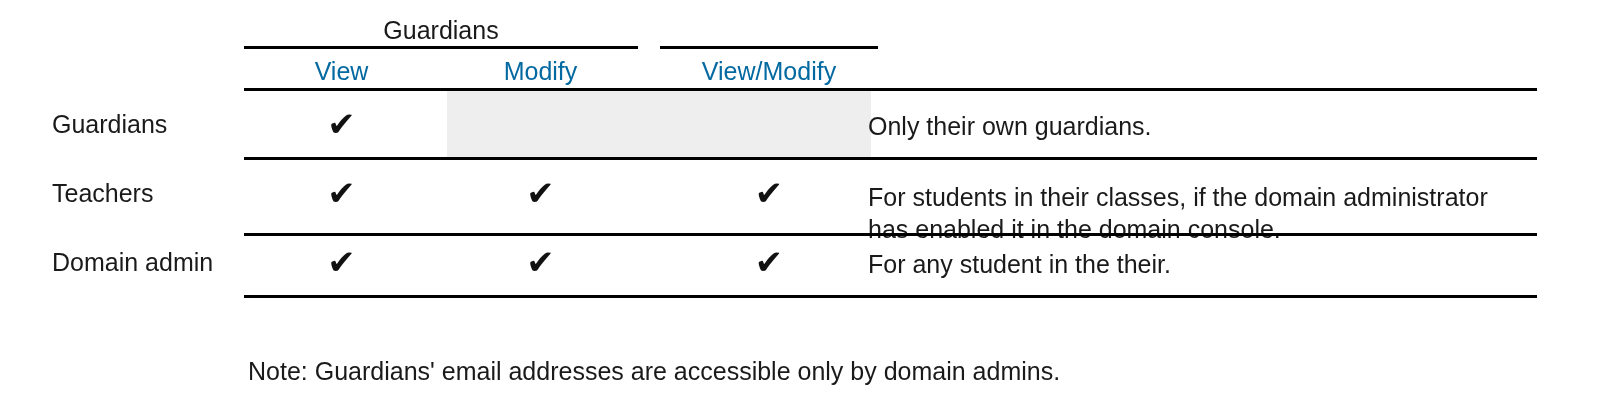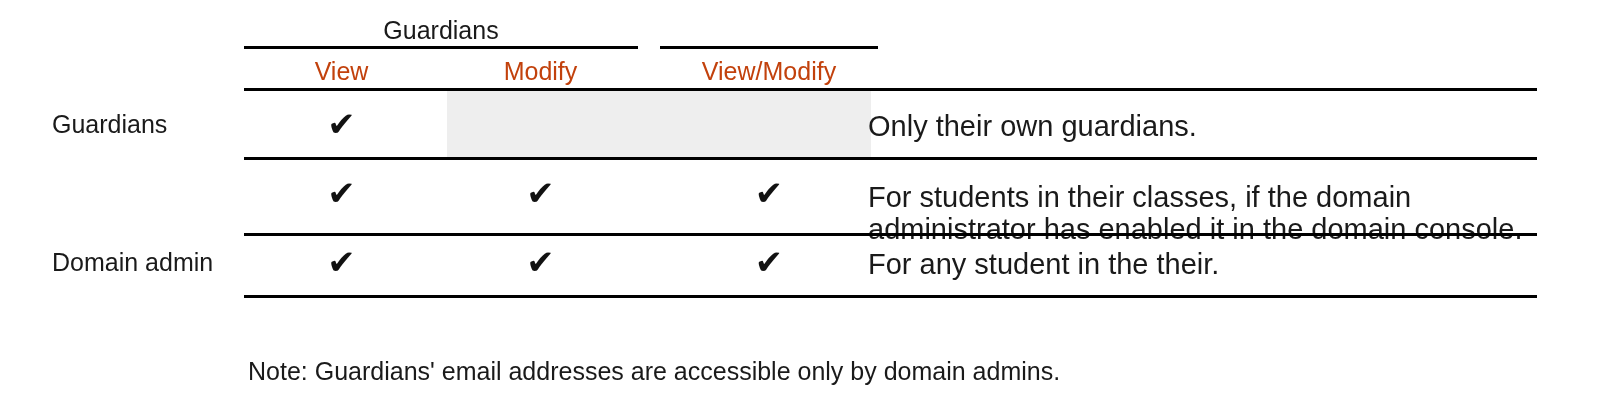--- a/index.html
+++ b/index.html
@@ -43,21 +43,21 @@
     white-space: nowrap;
     color: #1a1a1a;
   }
 
   .col-head {
     position: absolute;
     font-size: 25px;
     line-height: 28px;
     text-align: center;
     white-space: nowrap;
-    color: #c2410c;
+    color: #0369a1;
   }
 
   .row-label {
     position: absolute;
     font-size: 25px;
     line-height: 28px;
     white-space: nowrap;
     color: #1a1a1a;
   }
 
@@ -65,21 +65,21 @@
     position: absolute;
     font-size: 34px;
     line-height: 34px;
     text-align: center;
     color: #111111;
     font-family: "DejaVu Sans", sans-serif;
   }
 
   .note-cell {
     position: absolute;
-    font-size: 29px;
+    font-size: 25px;
     line-height: 32px;
     color: #1a1a1a;
   }
 
   .footer-note {
     position: absolute;
     font-size: 25px;
     line-height: 30px;
     white-space: nowrap;
     color: #1a1a1a;
@@ -157,20 +157,21 @@
   <div class="check ck-view ck-row-students">✔</div>
 
   <div class="check ck-modify ck-row-students"></div>
 
   <div class="check ck-invite ck-row-students"></div>
 
   <div class="note-cell" id="note-students">Only their own guardians.</div>
 
   <div class="rule" id="rule-students"></div>
 
+  <div class="row-label" id="label-teachers">Teachers</div>
 
   <div class="check ck-view ck-row-teachers">✔</div>
 
   <div class="check ck-modify ck-row-teachers">✔</div>
 
   <div class="check ck-invite ck-row-teachers">✔</div>
 
   <div class="note-cell" id="note-teachers">For students in their classes, if the domain administrator has enabled it in the domain console.</div>
 
   <div class="rule" id="rule-teachers"></div>

